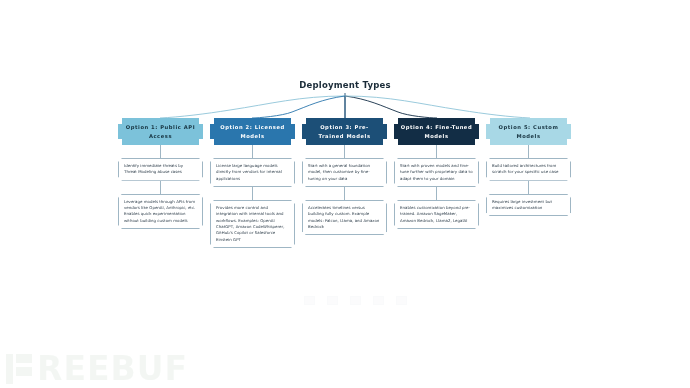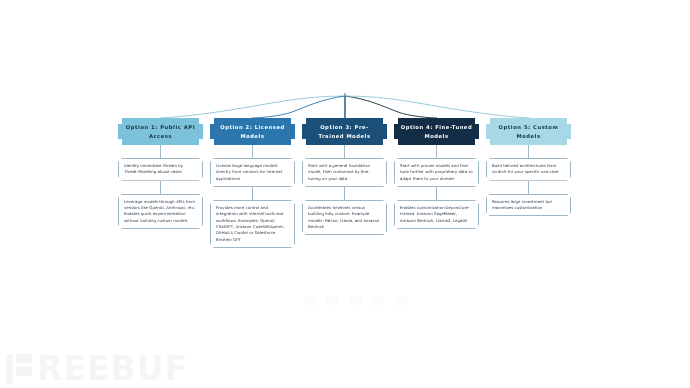--- a/index.html
+++ b/index.html
@@ -164,20 +164,21 @@
 
     <path class="conn" d="M345,96 C322,99 308,106 292,112 C282,116 258,118 252,118" stroke="#2a76ad"></path>
 
     <path class="conn" d="M345,96 L345,118" stroke="#1c4f77"></path>
 
     <path class="conn" d="M345,96 C368,99 382,106 398,112 C408,116 430,118 437,118" stroke="#122d45"></path>
 
     <path class="conn" d="M345,96 C390,96 420,104 460,110 C485,114 510,117 530,118" stroke="#8fc4d8"></path>
   </svg>
 
+  <div class="root-title">Deployment Types</div>
 
   <div id="columns">
 
     <div class="column">
       <div class="opt-header" style="background:#7cc2da;color:#15323f;">Option 1:  Public API Access</div>
       <div class="stem" style="height:13px;"></div>
       <div class="desc-box">Identify immediate threats by Threat Modeling abuse cases</div>
       <div class="stem" style="height:13px;"></div>
       <div class="desc-box">Leverage models through APIs from vendors like OpenAI, Anthropic, etc. Enables quick experimentation without building custom models</div>
     </div>

